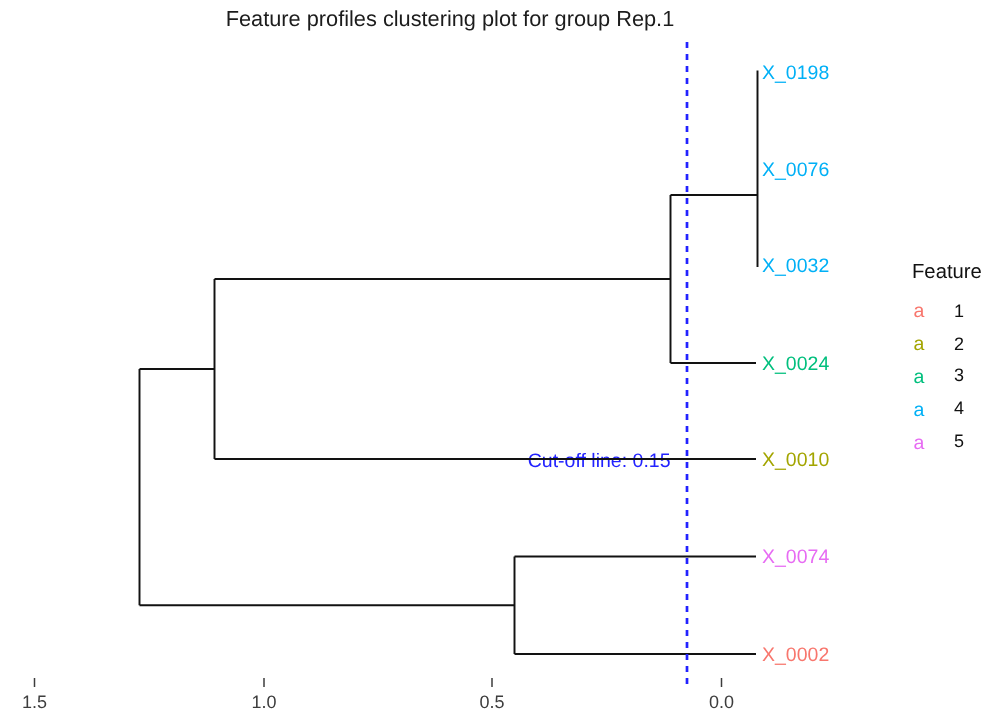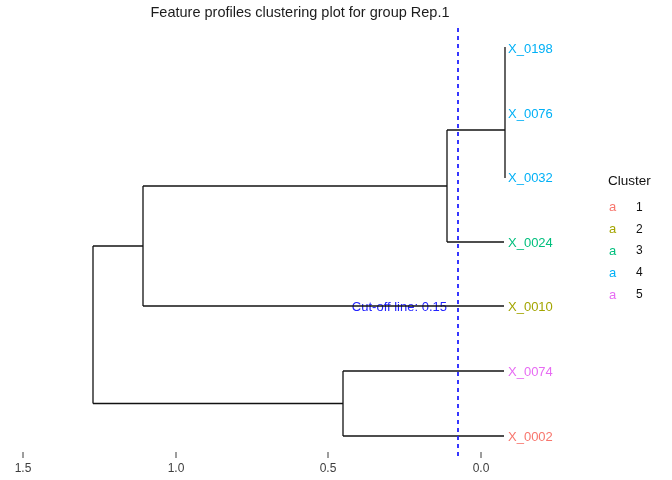--- a/index.html
+++ b/index.html
@@ -92,21 +92,21 @@
         <line x1="176" y1="452" x2="176" y2="458" stroke="#3d3d3d" stroke-width="1"></line>
         <text x="176" y="472" text-anchor="middle" font-size="12" fill="#3d3d3d" font-family="Liberation Sans, sans-serif">1.0</text>
         <line x1="328" y1="452" x2="328" y2="458" stroke="#3d3d3d" stroke-width="1"></line>
         <text x="328" y="472" text-anchor="middle" font-size="12" fill="#3d3d3d" font-family="Liberation Sans, sans-serif">0.5</text>
         <line x1="481" y1="452" x2="481" y2="458" stroke="#3d3d3d" stroke-width="1"></line>
         <text x="481" y="472" text-anchor="middle" font-size="12" fill="#3d3d3d" font-family="Liberation Sans, sans-serif">0.0</text>
       </g>
   </svg>
 
   <div id="legend">
-    <div class="legend-title">Cluster</div>
+    <div class="legend-title">Feature</div>
     <div id="legend-items">
         <div class="legend-item">
           <span class="legend-key" style="color: rgb(248, 118, 109);">a</span>
           <span class="legend-num">1</span>
         </div>
         <div class="legend-item">
           <span class="legend-key" style="color: rgb(163, 165, 0);">a</span>
           <span class="legend-num">2</span>
         </div>
         <div class="legend-item">

